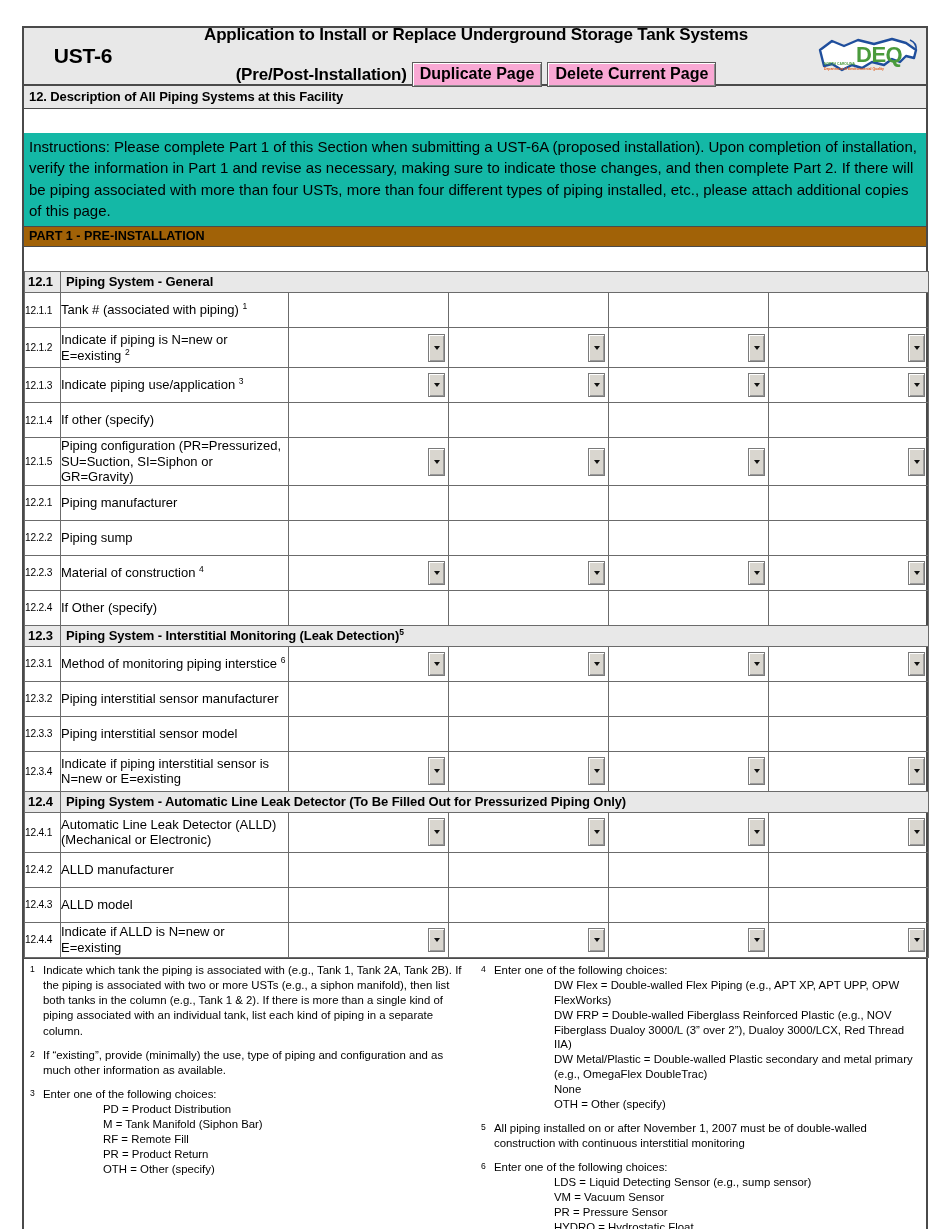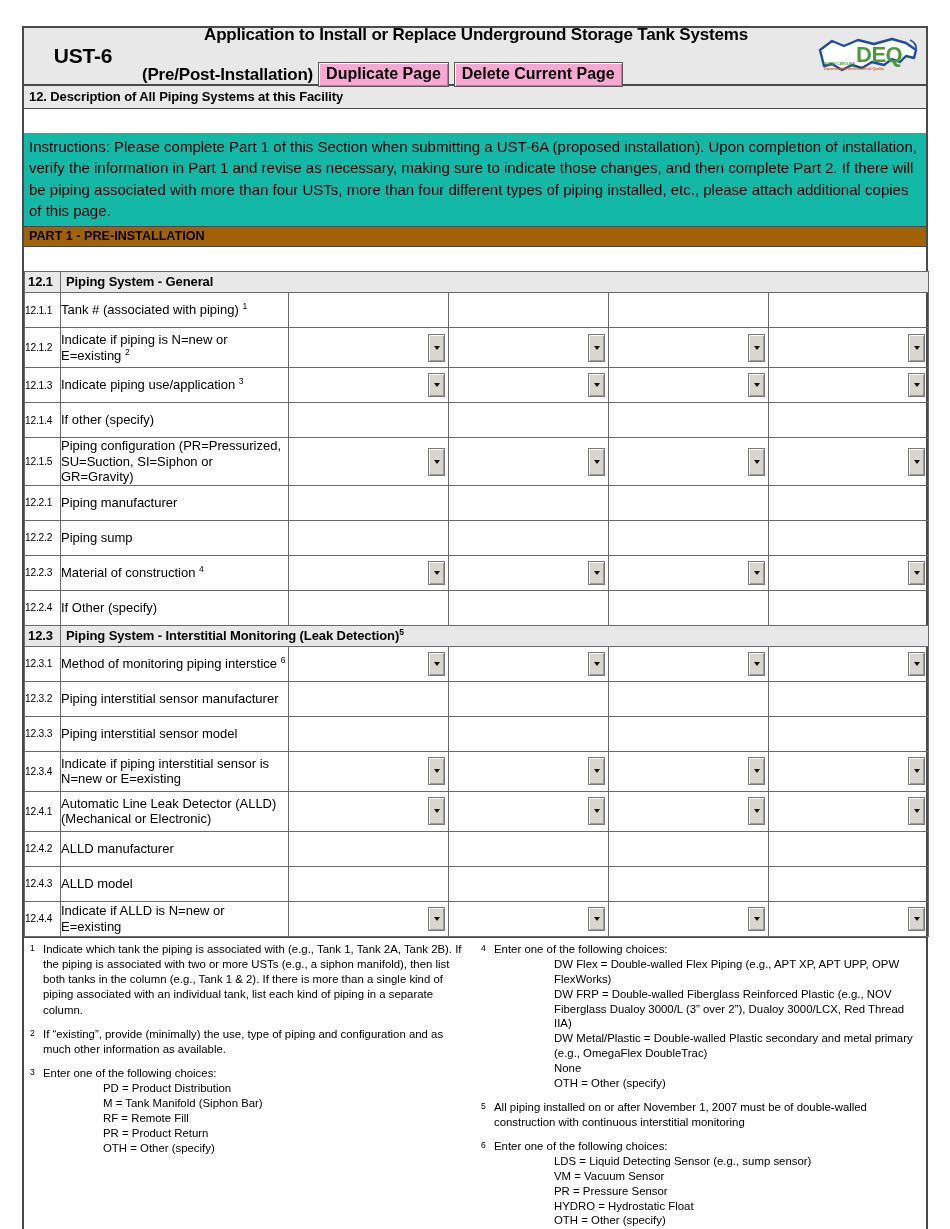--- a/index.html
+++ b/index.html
@@ -57,21 +57,21 @@
   }
   .hdr-title-l1 {
     font-size: 17px;
     font-weight: bold;
     line-height: 1.12;
     letter-spacing: -0.2px;
   }
   .hdr-title-l2row {
     display: flex;
     align-items: center;
-    justify-content: flex-start;
+    justify-content: center;
     width: 100%;
     margin-top: 18px;
   }
   .hdr-title-l2 {
     font-size: 17px;
     font-weight: bold;
     line-height: 1.12;
     letter-spacing: -0.2px;
     white-space: nowrap;
   }
@@ -489,20 +489,24 @@
             <td class="datacell">
               <div class="dd">
                 <span class="caret"></span>
               </div>
             </td>
             <td class="datacell">
               <div class="dd">
                 <span class="caret"></span>
               </div>
             </td>
+          </tr>
+          <tr class="subhead r-head">
+            <td class="numcell">12.4</td>
+            <td colspan="5"><span>Piping System  - Automatic Line Leak Detector (To Be Filled Out for Pressurized Piping Only)</span></td>
           </tr>
           <tr class="r-tall">
             <td class="numcell">12.4.1</td>
             <td class="lblcell"><span>Automatic Line Leak Detector (ALLD) (Mechanical or Electronic)</span></td>
             <td class="datacell">
               <div class="dd">
                 <span class="caret"></span>
               </div>
             </td>
             <td class="datacell">

